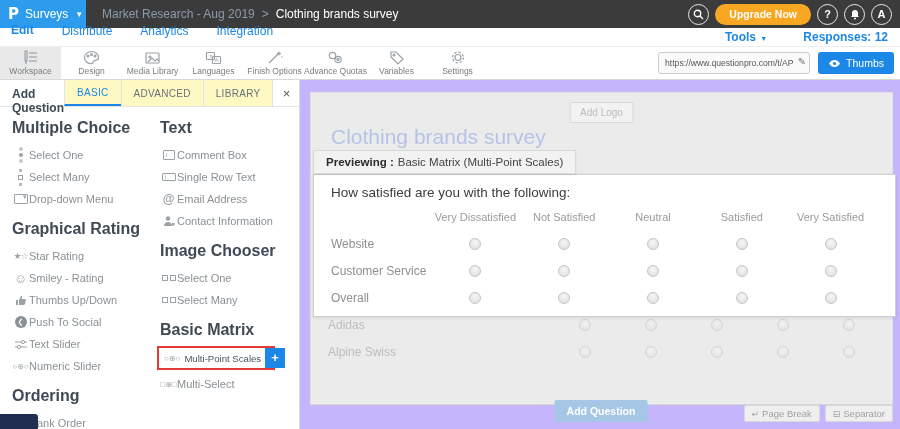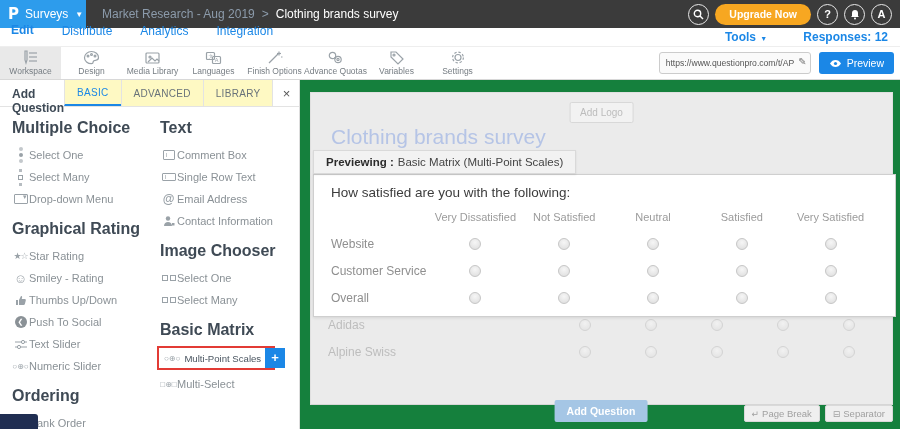--- a/index.html
+++ b/index.html
@@ -92,21 +92,21 @@
   .imgpair i { width:6px; height:6px; border:1px solid #9aa2a8; display:block; }
 
   
   .hl-item { border:2px solid #e23b35; background:#fff; display:flex; align-items:center;
     width:118px; height:24px; padding-left:5px; gap:4px; margin:1px 0 3px -3px; }
   .hl-item .lbl { font-size:9.6px; color:#4a5560; flex:1; white-space:nowrap; }
   .hl-add { width:20px; height:20px; background:#1b87e6; color:#fff; border:none; font-size:13px;
     font-weight:bold; cursor:pointer; flex:0 0 20px; line-height:18px; }
 
   
-  .canvas { flex:1; background:#15803d; position:relative; }
+  .canvas { flex:1; background:#c4b5fd; position:relative; }
   .survey-card { position:absolute; left:10px; top:12px; width:583px; height:313px;
     background:#ebebeb; border:1px solid #e0e0e0; border-bottom:1px solid #d6d6d6; }
   .add-logo { position:absolute; top:9px; left:50%; transform:translateX(-50%);
     border:1px solid #d8d8d8; background:rgba(255,255,255,.35); color:#bcbcbc; font-size:10px;
     padding:4px 10px; border-radius:2px; cursor:pointer; }
   .survey-title { position:absolute; left:20px; top:32px; font-size:21px; color:#b5c4e6; font-weight:400; }
   .faded-rows { position:absolute; left:0; top:218px; width:100%; }
   .frow { display:grid; grid-template-columns:224px repeat(5,66px); align-items:center;
     height:27px; padding-left:17px; }
   .frow .flabel { font-size:12px; color:#bdbdbd; }
@@ -257,21 +257,21 @@
   <div class="tool-right">
     <div class="urlwrap">
       <input class="urlinput" readonly="" value="https://www.questionpro.com/t/APNrFZ" style="">
       <span class="pencil">✎</span>
     </div>
     <button class="preview-btn">
       <svg width="13" height="9" viewBox="0 0 13 9">
           <path d="M1 4.5C2.5 2 4.4 1 6.5 1s4 1 5.5 3.5C10.5 7 8.6 8 6.5 8S2.5 7 1 4.5z" fill="#fff"></path>
           <circle cx="6.5" cy="4.5" r="1.6" fill="#1b87e6"></circle>
         </svg>
-      <span>Preview</span>
+      <span>Thumbs</span>
     </button>
   </div>
 </div>
 
 <div class="content">
 
   <div class="sidebar">
     <div class="sb-head">
       <div class="sb-title">Add Question</div>
       <div class="sb-tabs">

